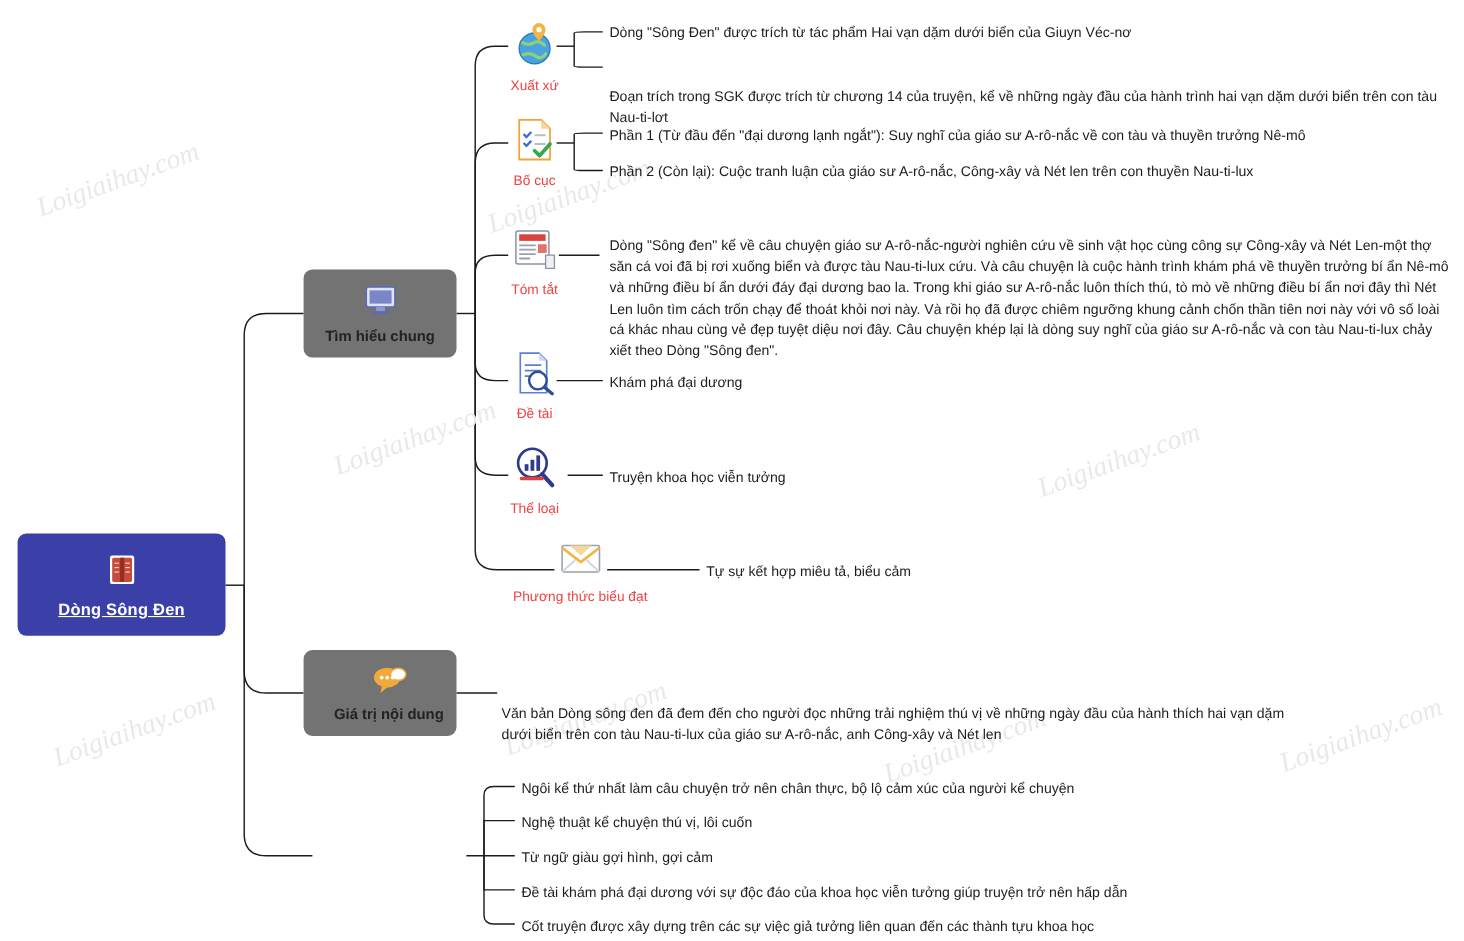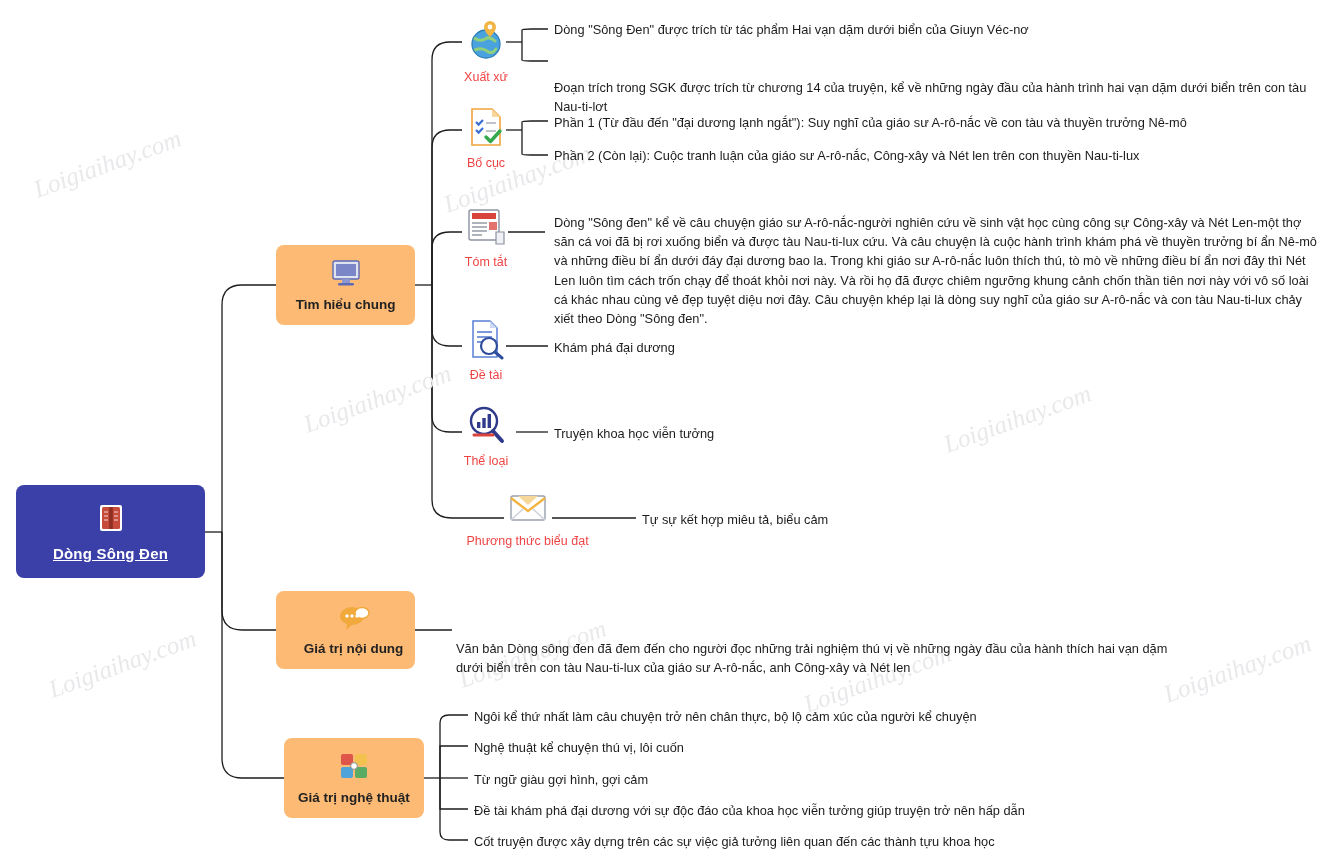--- a/index.html
+++ b/index.html
@@ -47,21 +47,21 @@
   }
   .root-node .label {
     font-size: 15px;
     font-weight: bold;
     margin-top: 6px;
     letter-spacing: .2px;
   }
   
   .branch-node {
     position: absolute;
-    background: #fdba74;
+    background: #737373;
     border-radius: 8px;
     display: flex;
     flex-direction: column;
     align-items: center;
     justify-content: center;
     color: #222;
   }
   .branch-node .label {
     font-size: 13.5px;
     font-weight: bold;
@@ -191,32 +191,20 @@
         <g fill="#ffffff">
           <circle cx="10" cy="12" r="1.7"></circle>
             <circle cx="15" cy="12" r="1.7"></circle>
             <circle cx="20" cy="12" r="1.7"></circle>
         </g>
       </svg>
     </span>
     <span class="label">Giá trị nội dung</span>
   </div>
 
-  <div class="branch-node" style="left:284px; top:738px; width:140px; height:80px;">
-    <span class="icon">
-      <svg width="32" height="30" viewBox="0 0 32 30">
-        <rect x="3" y="3" width="12" height="11" rx="2" fill="#e0554a"></rect>
-        <rect x="17" y="3" width="12" height="11" rx="2" fill="#f2c14e"></rect>
-        <rect x="3" y="16" width="12" height="11" rx="2" fill="#4fa3d9"></rect>
-        <rect x="17" y="16" width="12" height="11" rx="2" fill="#5aab63"></rect>
-        <circle cx="16" cy="15" r="3.4" fill="#ffffff" stroke="#888" stroke-width="1"></circle>
-      </svg>
-    </span>
-    <span class="label">Giá trị nghệ thuật</span>
-  </div>
 
   <div class="sub-node" style="left:440px; top:18px; width:92px;">
     <span class="icon">
       <svg width="46" height="44" viewBox="0 0 46 44">
         <circle cx="23" cy="26" r="14" fill="#4aa3df"></circle>
         <path d="M11 20 q6 4 11 1 t10 2 M12 32 q7-3 12 1 t9-2" stroke="#8fd07a" stroke-width="3" fill="none" stroke-linecap="round"></path>
         <circle cx="23" cy="26" r="14" fill="none" stroke="#2c7fb8" stroke-width="1.3"></circle>
         <path d="M27 3 a6 6 0 0 1 6 6 c0 4.5-6 10-6 10 s-6-5.5-6-10 a6 6 0 0 1 6-6 z" fill="#f2b544"></path>
         <circle cx="27" cy="9" r="2.4" fill="#ffffff"></circle>
       </svg>

